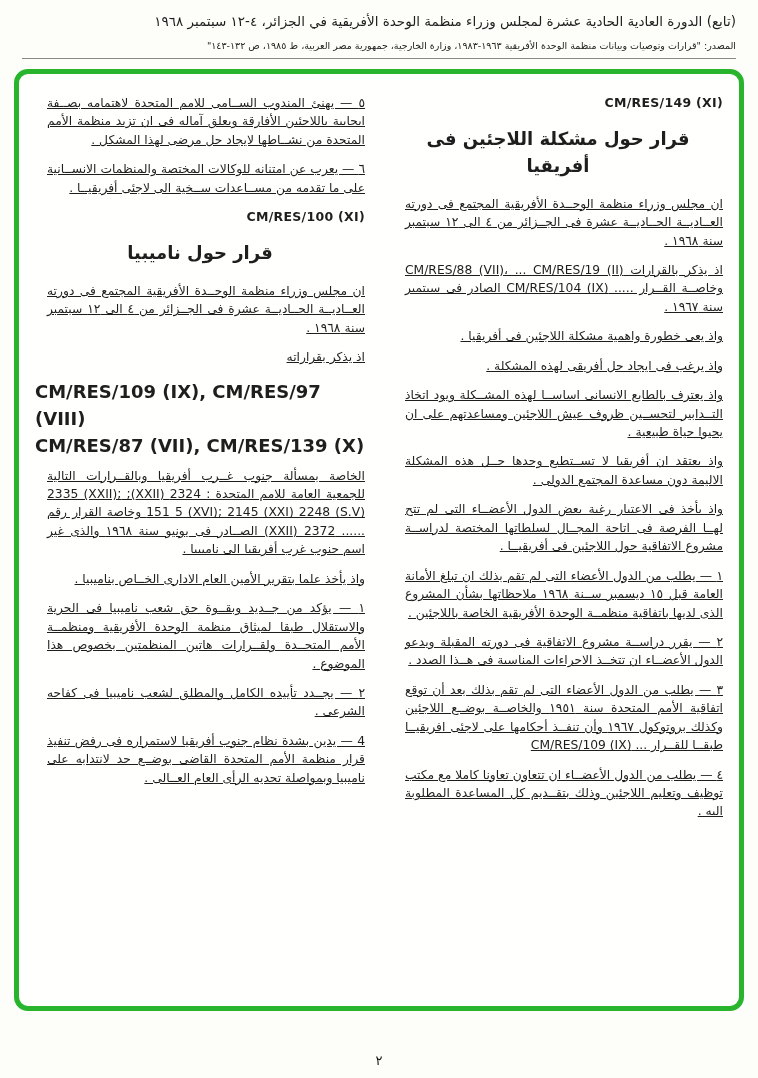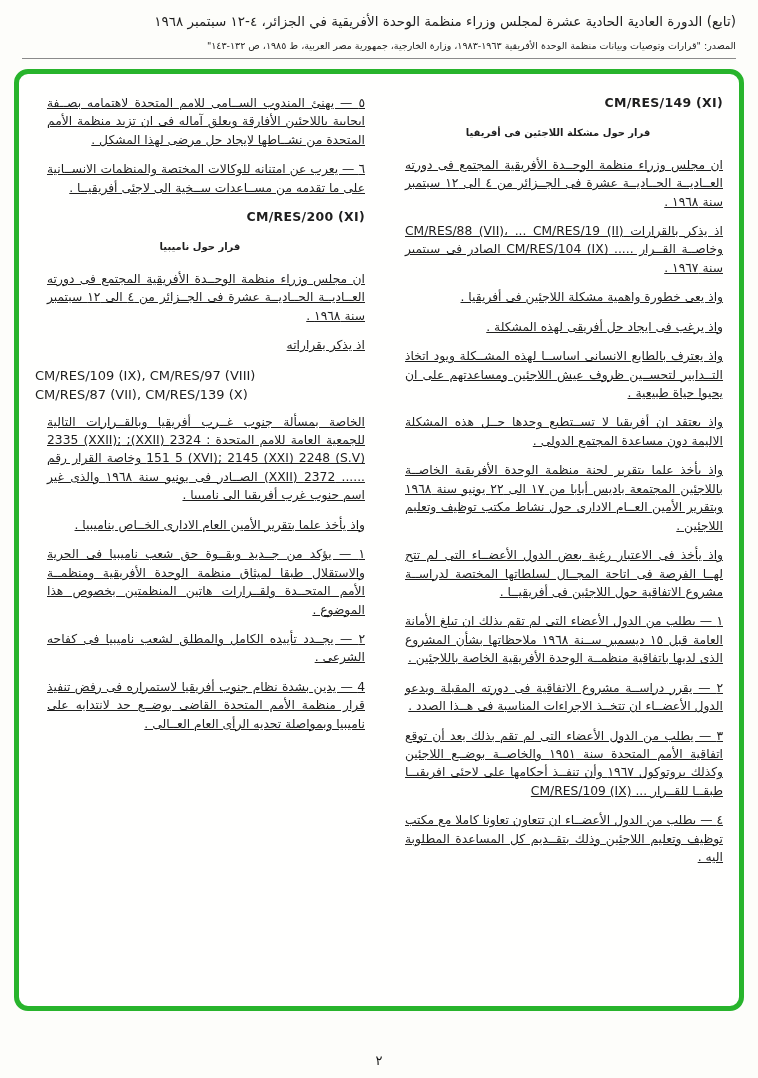--- a/index.html
+++ b/index.html
@@ -58,29 +58,29 @@
     direction: ltr;
     text-align: right;
     font-weight: bold;
     font-size: 12.5px;
     margin: 0 0 12px 0;
     letter-spacing: 0.3px;
   }
   .codes {
     direction: ltr;
     text-align: left;
-    font-weight: normal;
-    font-size: 13px;
+    font-weight: bold;
+    font-size: 18px;
     white-space: pre-line;
     margin: 2px 0 8px 0;
   }
   .title {
     text-align: center;
     font-weight: bold;
-    font-size: 10px;
+    font-size: 18px;
     margin: 8px 0 16px 0;
   }
   .para {
     margin: 0 0 11px 12px;
     text-decoration: underline;
   }
   .page-number {
     position: absolute;
     bottom: 10px;
     left: 0;
@@ -103,32 +103,31 @@
 
     <div class="col">
       <div class="code">CM/RES/149 (XI)</div>
       <div class="title">قرار حول مشكلة اللاجئين فى أفريقيا</div>
       <p class="para">ان مجلس وزراء منظمة الوحــدة الأفريقية المجتمع فى دورته العــاديــة الحــاديــة عشرة فى الجــزائر من ٤ الى ١٢ سبتمبر سنة ١٩٦٨ .</p>
       <p class="para">اذ يذكر بالقرارات CM/RES/88 (VII)، ... CM/RES/19 (II) وخاصــة القــرار ..... CM/RES/104 (IX) الصادر فى سبتمبر سنة ١٩٦٧ .</p>
       <p class="para">واذ يعى خطورة واهمية مشكلة اللاجئين فى أفريقيا .</p>
       <p class="para">واذ يرغب فى ايجاد حل أفريقى لهذه المشكلة .</p>
       <p class="para">واذ يعترف بالطابع الانسانى اساســا لهذه المشــكلة ويود اتخاذ التــدابير لتحســين ظروف عيش اللاجئين ومساعدتهم على ان يحيوا حياة طبيعية .</p>
       <p class="para">واذ يعتقد ان أفريقيا لا تســتطيع وحدها حــل هذه المشكلة الاليمة دون مساعدة المجتمع الدولى .</p>
-      <p class="para">واذ يأخذ علما بتقرير لجنة منظمة الوحدة الأفريقية الخاصــة باللاجئين المجتمعة باديس أبابا من ١٧ الى ٢٢ يونيو سنة ١٩٦٨ وبتقرير الأمين العــام الادارى حول نشاط مكتب توظيف وتعليم اللاجئين .</p>
       <p class="para">واذ يأخذ فى الاعتبار رغبة بعض الدول الأعضــاء التى لم تتح لهــا الفرصة فى اتاحة المجــال لسلطاتها المختصة لدراســة مشروع الاتفاقية حول اللاجئين فى أفريقيــا .</p>
       <p class="para">١ — يطلب من الدول الأعضاء التى لم تقم بذلك ان تبلغ الأمانة العامة قبل ١٥ ديسمبر ســنة ١٩٦٨ ملاحظاتها بشأن المشروع الذى لديها باتفاقية منظمــة الوحدة الأفريقية الخاصة باللاجئين .</p>
       <p class="para">٢ — يقرر دراســة مشروع الاتفاقية فى دورته المقبلة ويدعو الدول الأعضــاء ان تتخــذ الاجراءات المناسبة فى هــذا الصدد .</p>
       <p class="para">٣ — يطلب من الدول الأعضاء التى لم تقم بذلك بعد أن توقع اتفاقية الأمم المتحدة سنة ١٩٥١ والخاصــة بوضــع اللاجئين وكذلك بروتوكول ١٩٦٧ وأن تنفــذ أحكامها على لاجئى افريقيــا طبقــا للقــرار ... CM/RES/109 (IX)</p>
       <p class="para">٤ — يطلب من الدول الأعضــاء ان تتعاون تعاونا كاملا مع مكتب توظيف وتعليم اللاجئين وذلك بتقــديم كل المساعدة المطلوبة اليه .</p>
     </div>
 
     <div class="col">
       <p class="para">٥ — يهنئ المندوب الســامى للامم المتحدة لاهتمامه بصــفة ايجابية باللاجئين الأفارقة ويعلق آماله فى ان تزيد منظمة الأمم المتحدة من نشــاطها لايجاد حل مرضى لهذا المشكل .</p>
       <p class="para">٦ — يعرب عن امتنانه للوكالات المختصة والمنظمات الانســانية على ما تقدمه من مســاعدات ســخية الى لاجئى أفريقيــا .</p>
-      <div class="code">CM/RES/200 (XI)</div>
+      <div class="code">CM/RES/100 (XI)</div>
       <div class="title">قرار حول ناميبيا</div>
       <p class="para">ان مجلس وزراء منظمة الوحــدة الأفريقية المجتمع فى دورته العــاديــة الحــاديــة عشرة فى الجــزائر من ٤ الى ١٢ سبتمبر سنة ١٩٦٨ .</p>
       <p class="para">اذ يذكر بقراراته</p>
       <div class="codes">CM/RES/109 (IX), CM/RES/97 (VIII)
 CM/RES/87 (VII), CM/RES/139 (X)</div>
       <p class="para">الخاصة بمسألة جنوب غــرب أفريقيا وبالقــرارات التالية للجمعية العامة للامم المتحدة : 2324 (XXII); 2335 (XXII); 151 5 (XVI); 2145 (XXI) 2248 (S.V) وخاصة القرار رقم ...... 2372 (XXII) الصــادر فى يونيو سنة ١٩٦٨ والذى غير اسم جنوب غرب أفريقيا الى ناميبيا .</p>
       <p class="para">واذ يأخذ علما بتقرير الأمين العام الادارى الخــاص بناميبيا .</p>
       <p class="para">١ — يؤكد من جــديد وبقــوة حق شعب ناميبيا فى الحرية والاستقلال طبقا لميثاق منظمة الوحدة الأفريقية ومنظمــة الأمم المتحــدة ولقــرارات هاتين المنظمتين بخصوص هذا الموضوع .</p>
       <p class="para">٢ — يجــدد تأييده الكامل والمطلق لشعب ناميبيا فى كفاحه الشرعى .</p>
       <p class="para">4 — يدين بشدة نظام جنوب أفريقيا لاستمراره فى رفض تنفيذ قرار منظمة الأمم المتحدة القاضى بوضــع حد لانتدابه على ناميبيا وبمواصلة تحديه الرأى العام العــالى .</p>

